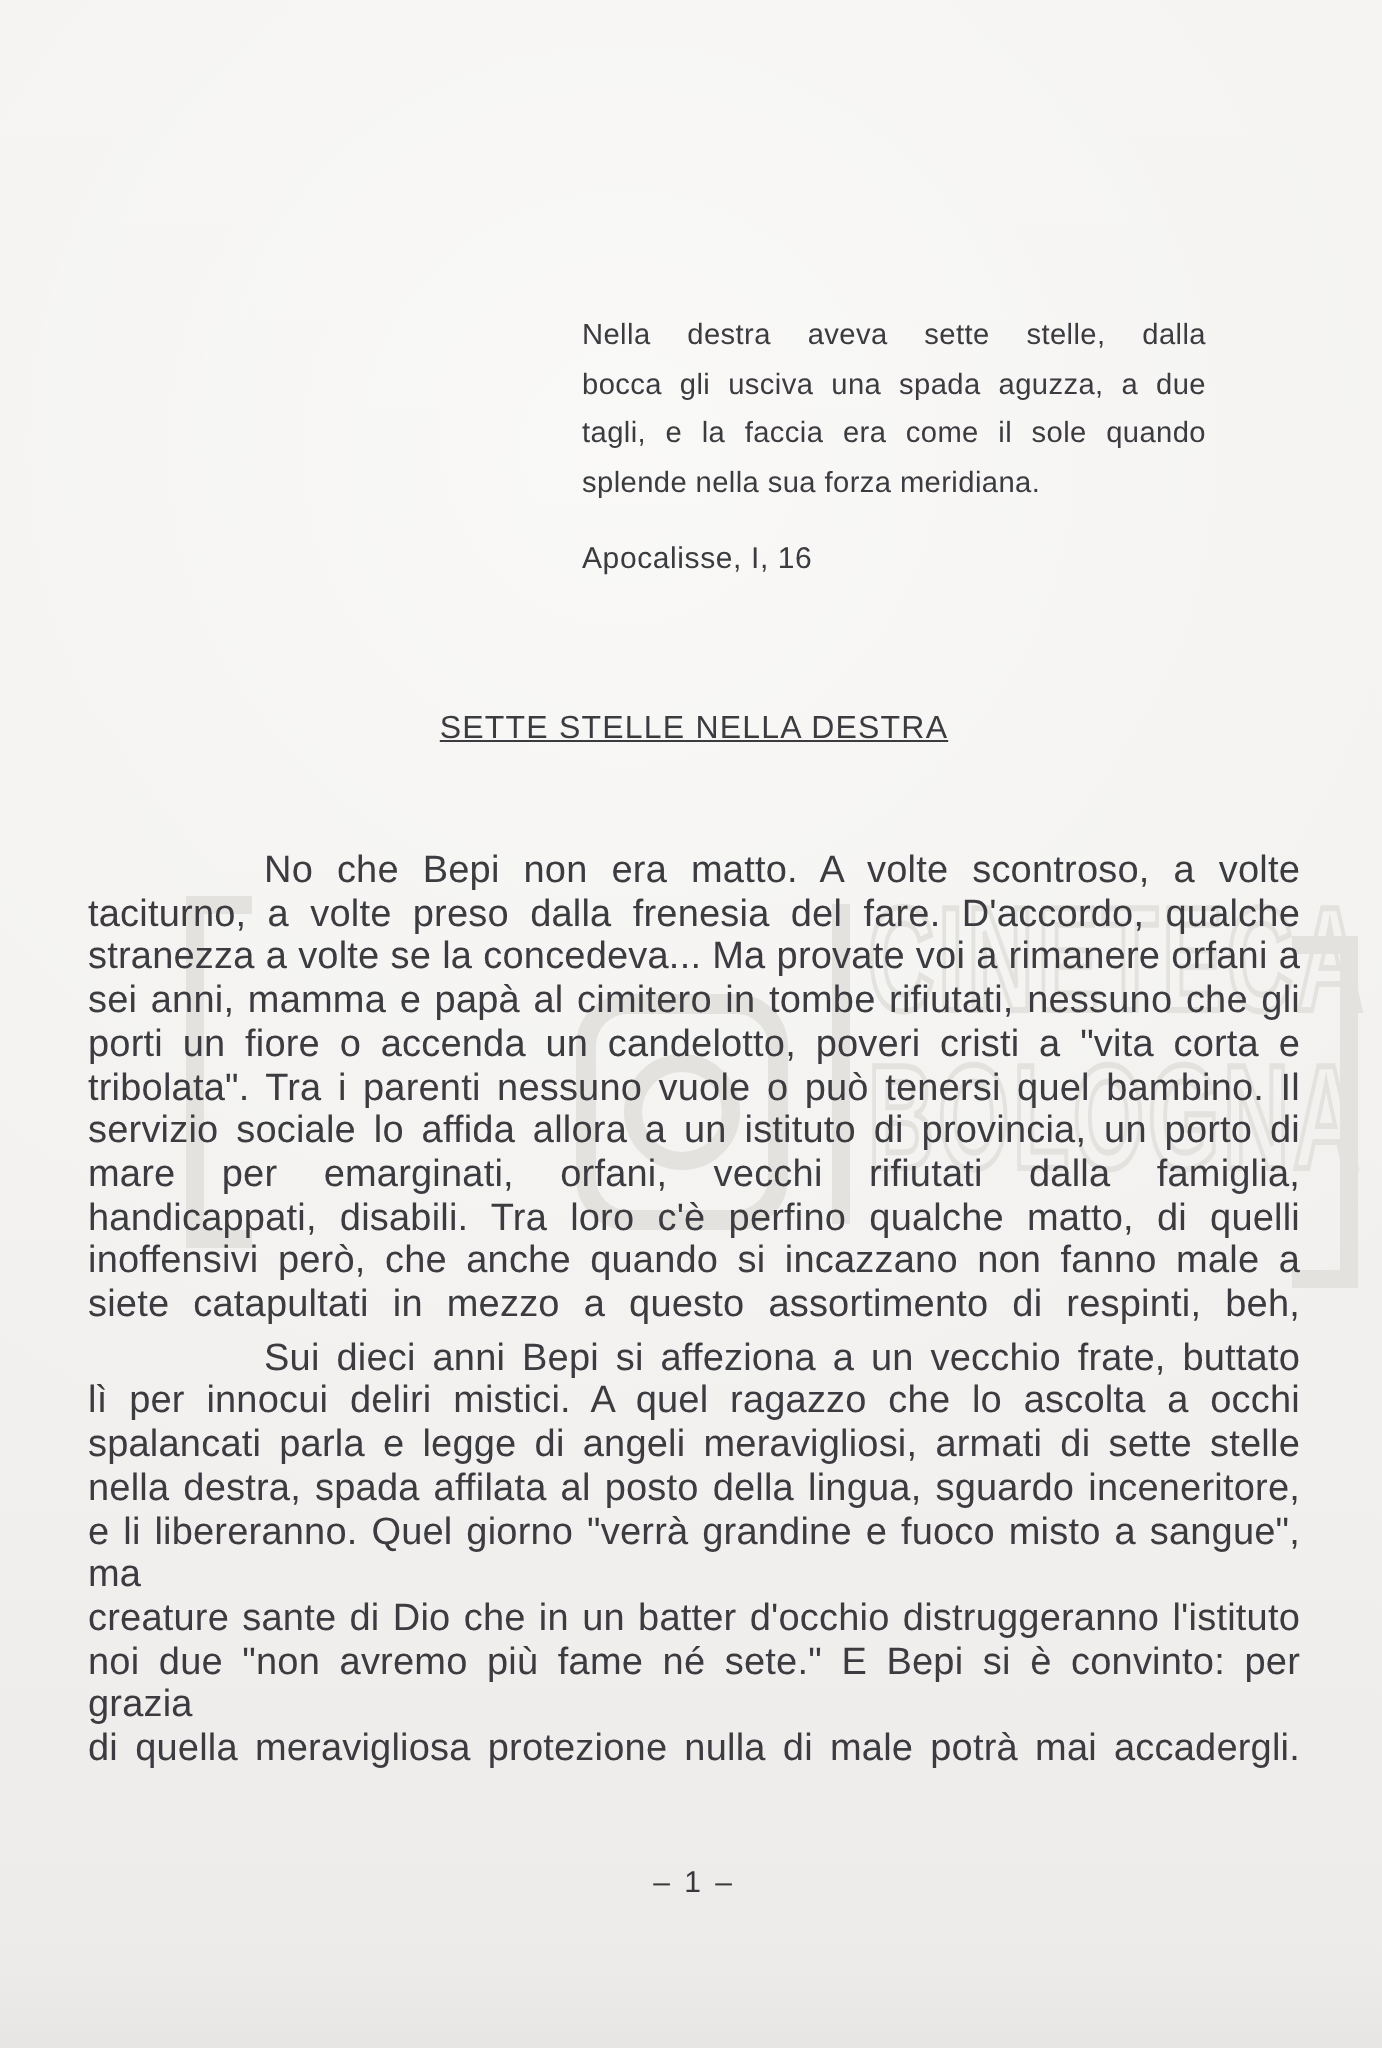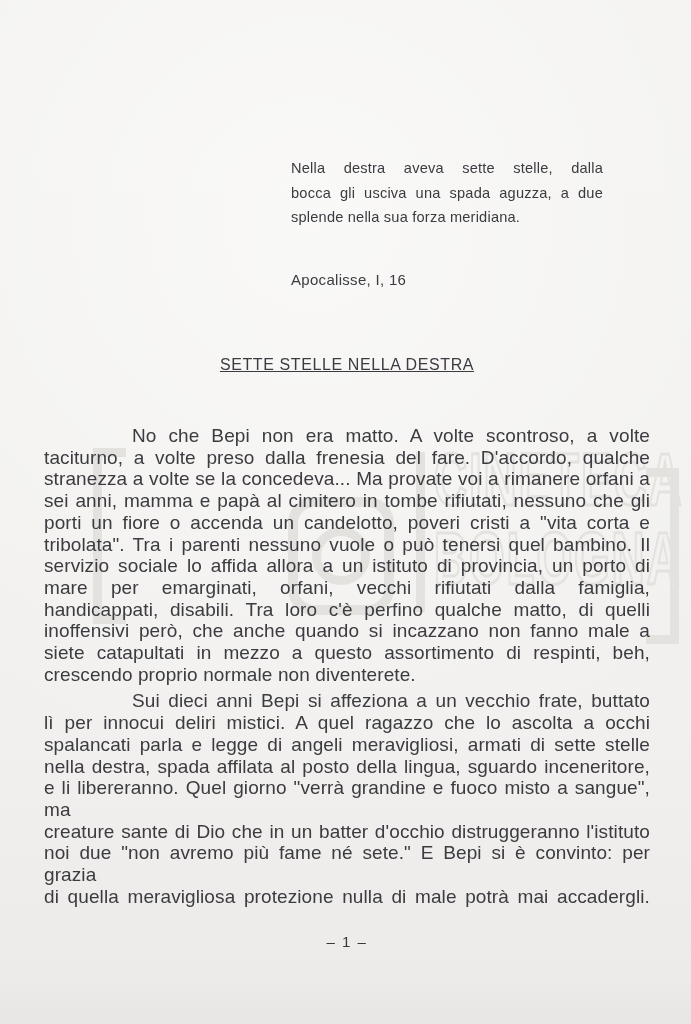--- a/index.html
+++ b/index.html
@@ -92,41 +92,41 @@
     <div class="wm-text">
       <div>CINETECA</div>
       <div>BOLOGNA</div>
     </div>
     <div class="wm-bracket-right"></div>
   </div>
 
   <div class="epigraph">
       <div class="line">Nella destra aveva sette stelle, dalla</div>
       <div class="line">bocca gli usciva una spada aguzza, a due</div>
+      <div class="line">tagli, e la faccia era come il sole quando</div>
       <div class="line last">splende nella sua forza meridiana.</div>
     </div>
 
   <div class="attribution">Apocalisse, I, 16</div>
 
   <div class="chapter-title">SETTE STELLE NELLA DESTRA</div>
 
   <div class="body-text">
     <div class="paragraph">
         <div class="line indent">No che Bepi non era matto. A volte scontroso, a volte</div>
         <div class="line">taciturno, a volte preso dalla frenesia del fare. D'accordo, qualche</div>
         <div class="line">stranezza a volte se la concedeva... Ma provate voi a rimanere orfani a</div>
         <div class="line">sei anni, mamma e papà al cimitero in tombe rifiutati, nessuno che gli</div>
         <div class="line">porti un fiore o accenda un candelotto, poveri cristi a "vita corta e</div>
         <div class="line">tribolata". Tra i parenti nessuno vuole o può tenersi quel bambino. Il</div>
         <div class="line">servizio sociale lo affida allora a un istituto di provincia, un porto di</div>
         <div class="line">mare per emarginati, orfani, vecchi rifiutati dalla famiglia,</div>
         <div class="line">handicappati, disabili. Tra loro c'è perfino qualche matto, di quelli</div>
         <div class="line">inoffensivi però, che anche quando si incazzano non fanno male a</div>
         <div class="line">siete catapultati in mezzo a questo assortimento di respinti, beh,</div>
-        <div class="line last">crescendo proprio normale non diventerete.</div>
       </div>
     <div class="paragraph">
         <div class="line indent">Sui dieci anni Bepi si affeziona a un vecchio frate, buttato</div>
         <div class="line">lì per innocui deliri mistici. A quel ragazzo che lo ascolta a occhi</div>
         <div class="line">spalancati parla e legge di angeli meravigliosi, armati di sette stelle</div>
         <div class="line">nella destra, spada affilata al posto della lingua, sguardo inceneritore,</div>
         <div class="line">e li libereranno. Quel giorno "verrà grandine e fuoco misto a sangue", ma</div>
         <div class="line">creature sante di Dio che in un batter d'occhio distruggeranno l'istituto</div>
         <div class="line">noi due "non avremo più fame né sete." E Bepi si è convinto: per grazia</div>
         <div class="line">di quella meravigliosa protezione nulla di male potrà mai accadergli.</div>

